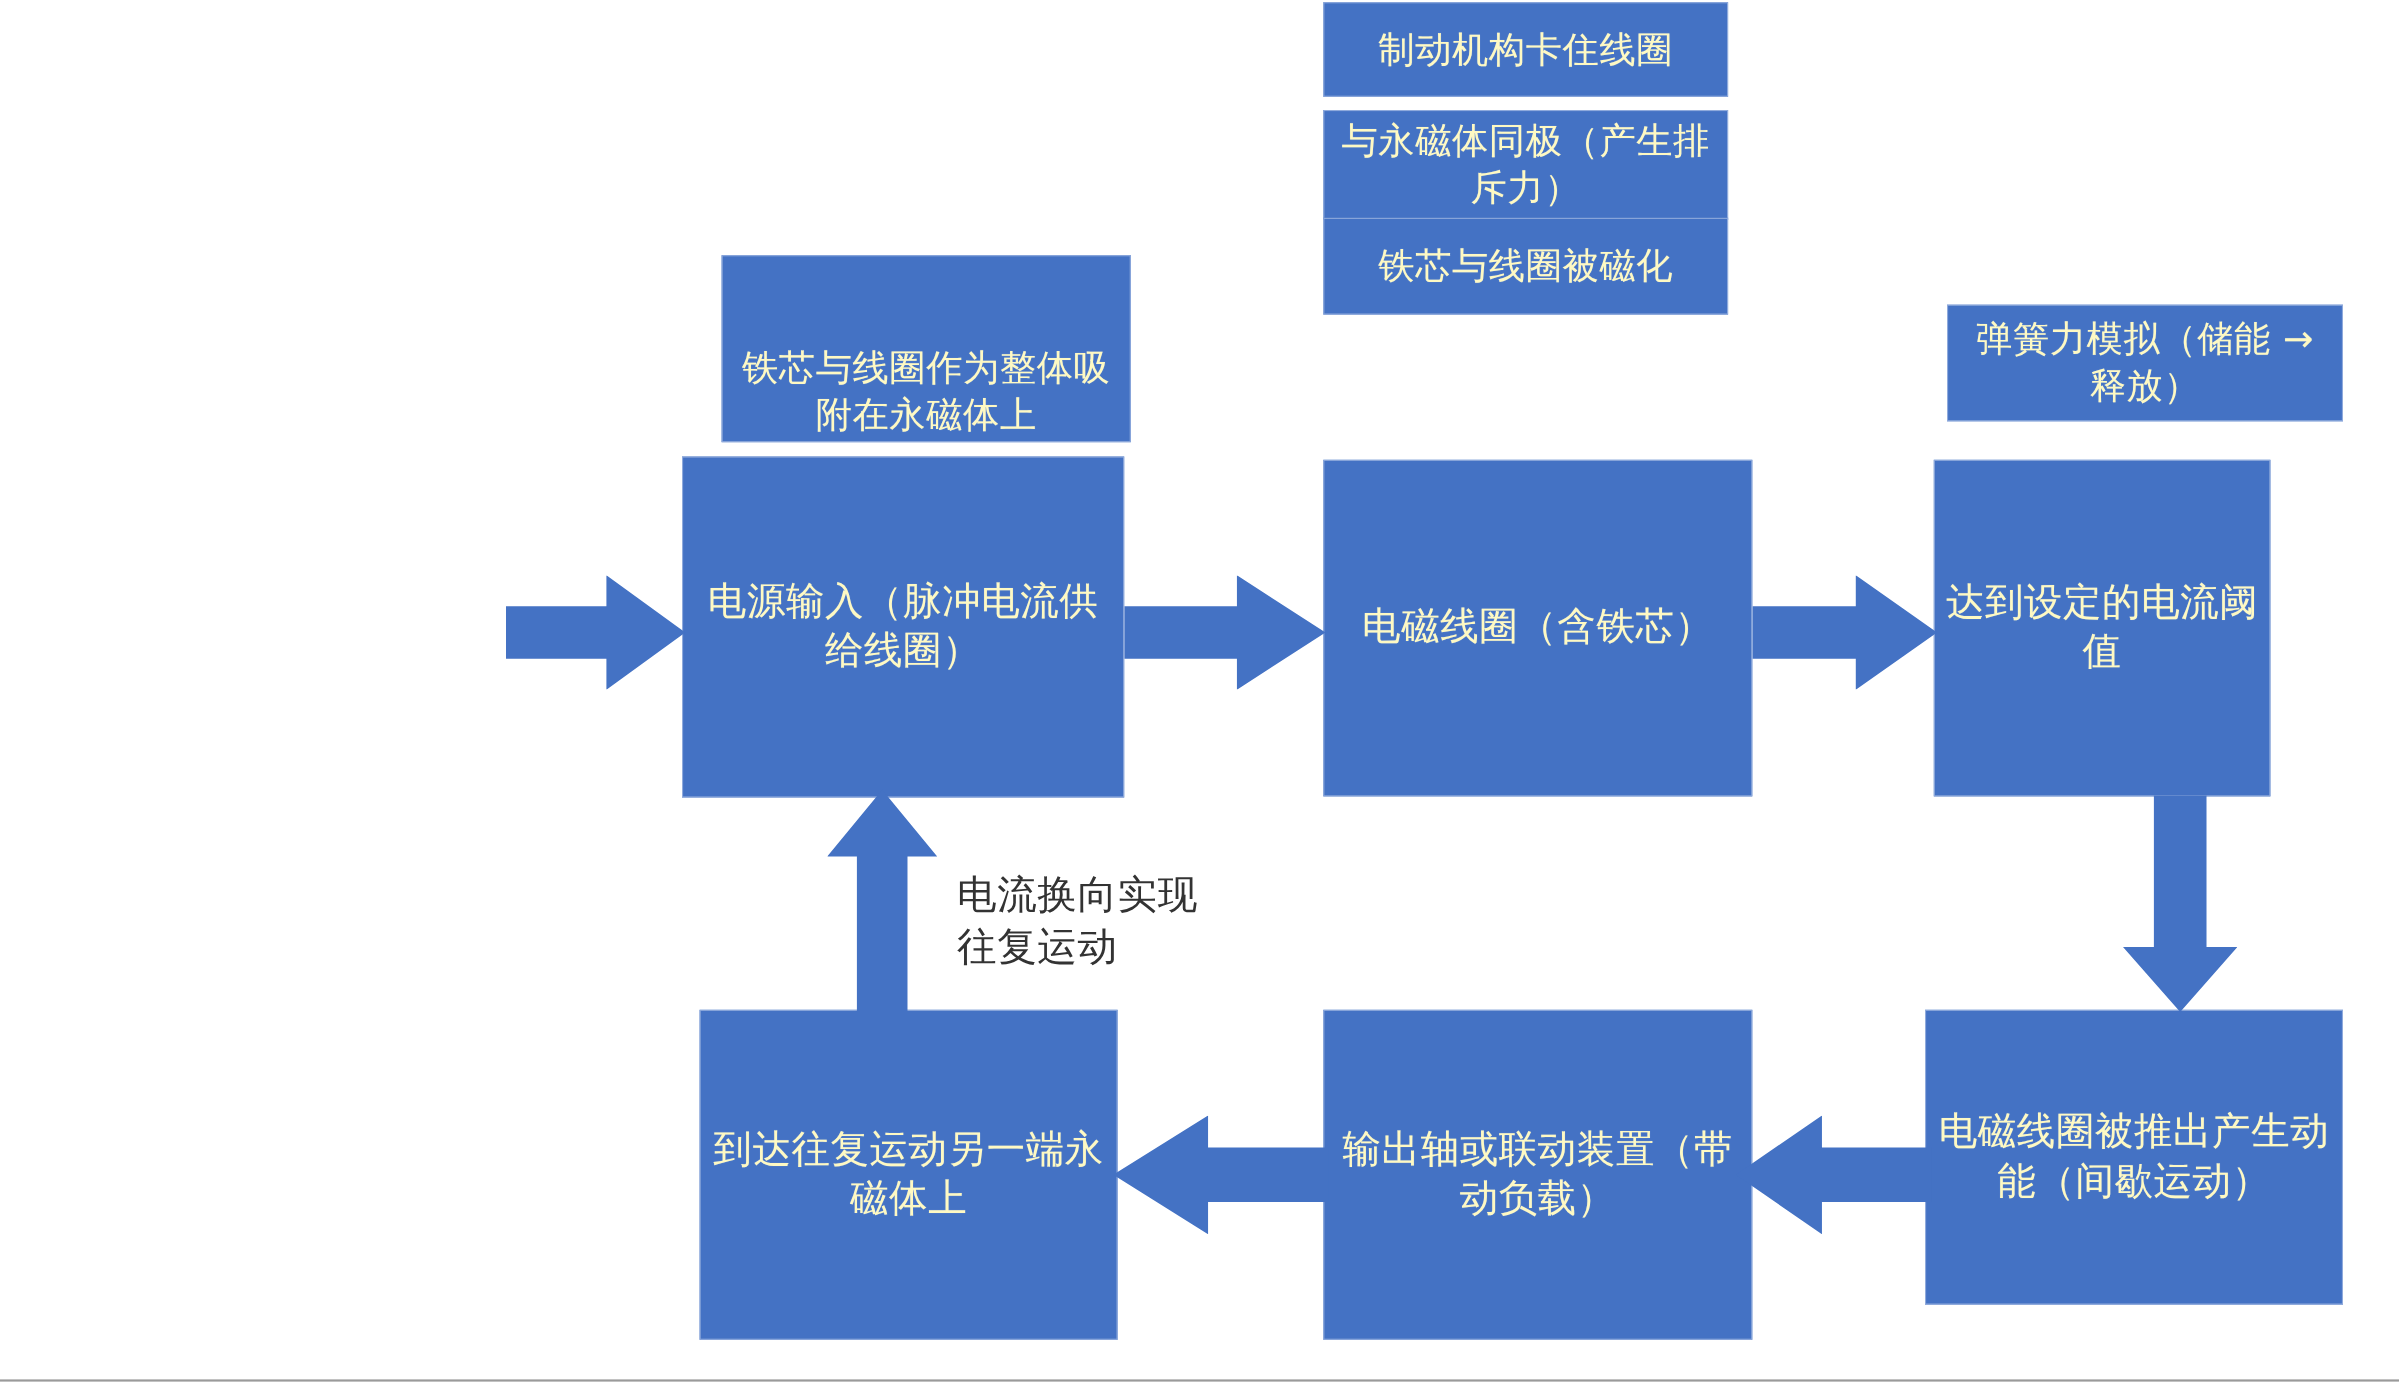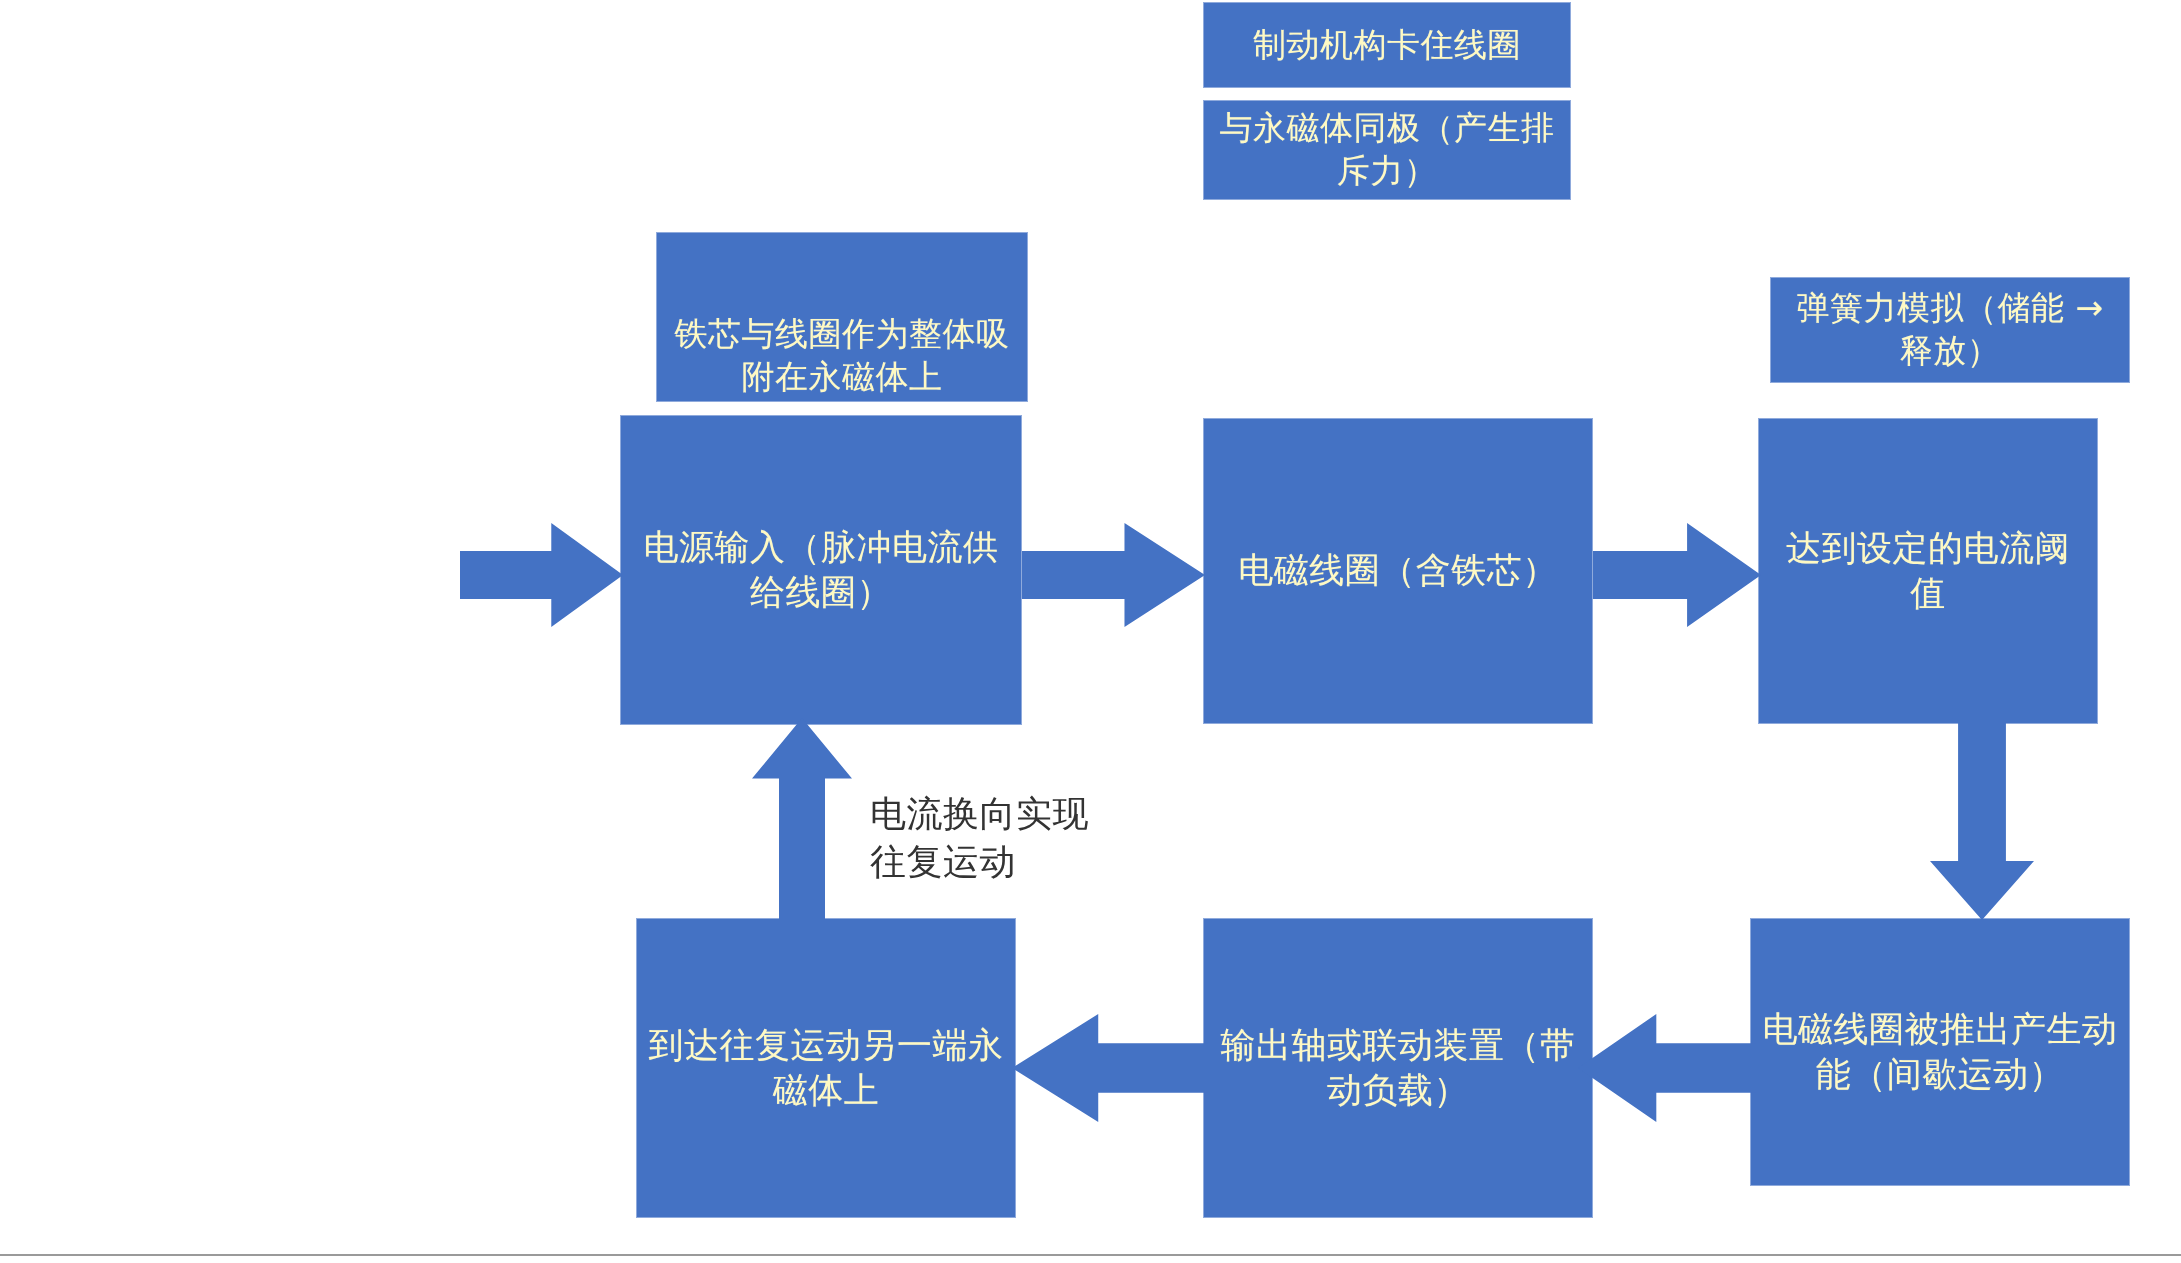--- a/index.html
+++ b/index.html
@@ -92,35 +92,38 @@
   </div>
 
   <div class="box" style="left:1203px; top:2px; width:368px; height:86px; font-size:33px;">
     <span class="txt">制动机构卡住线圈</span>
   </div>
 
   <div class="box" style="left:1203px; top:100px; width:368px; height:100px; font-size:33px;text-align:center;">
     <span class="txt">与永磁体同极（产生排斥力）</span>
   </div>
 
+  <div class="box" style="left:1203px; top:198px; width:368px; height:88px; font-size:33px;">
+    <span class="txt">铁芯与线圈被磁化</span>
+  </div>
 
   <div class="box" style="left:1770px; top:277px; width:360px; height:106px; font-size:33px;">
     <span class="txt">弹簧力模拟（储能 → 释放）</span>
   </div>
 
 
   <div class="box" style="left:620px; top:415px; width:402px; height:310px; font-size:35px;">
     <span class="txt">电源输入（脉冲电流供给线圈）</span>
   </div>
 
   <div class="box" style="left:1203px; top:418px; width:390px; height:306px; font-size:35px;">
     <span class="txt">电磁线圈（含铁芯）</span>
   </div>
 
-  <div class="box" style="left:1758px; top:418px; width:340px; height:306px; font-size:35px;">
+  <div class="box" style="left:1758px; top:418px; width:306px; height:306px; font-size:35px;">
     <span class="txt">达到设定的电流阈值</span>
   </div>
 
   <div class="box" style="left:636px; top:918px; width:380px; height:300px; font-size:35px;">
     <span class="txt">到达往复运动另一端永磁体上</span>
   </div>
 
   <div class="box" style="left:1203px; top:918px; width:390px; height:300px; font-size:35px;">
     <span class="txt">输出轴或联动装置（带动负载）</span>
   </div>

